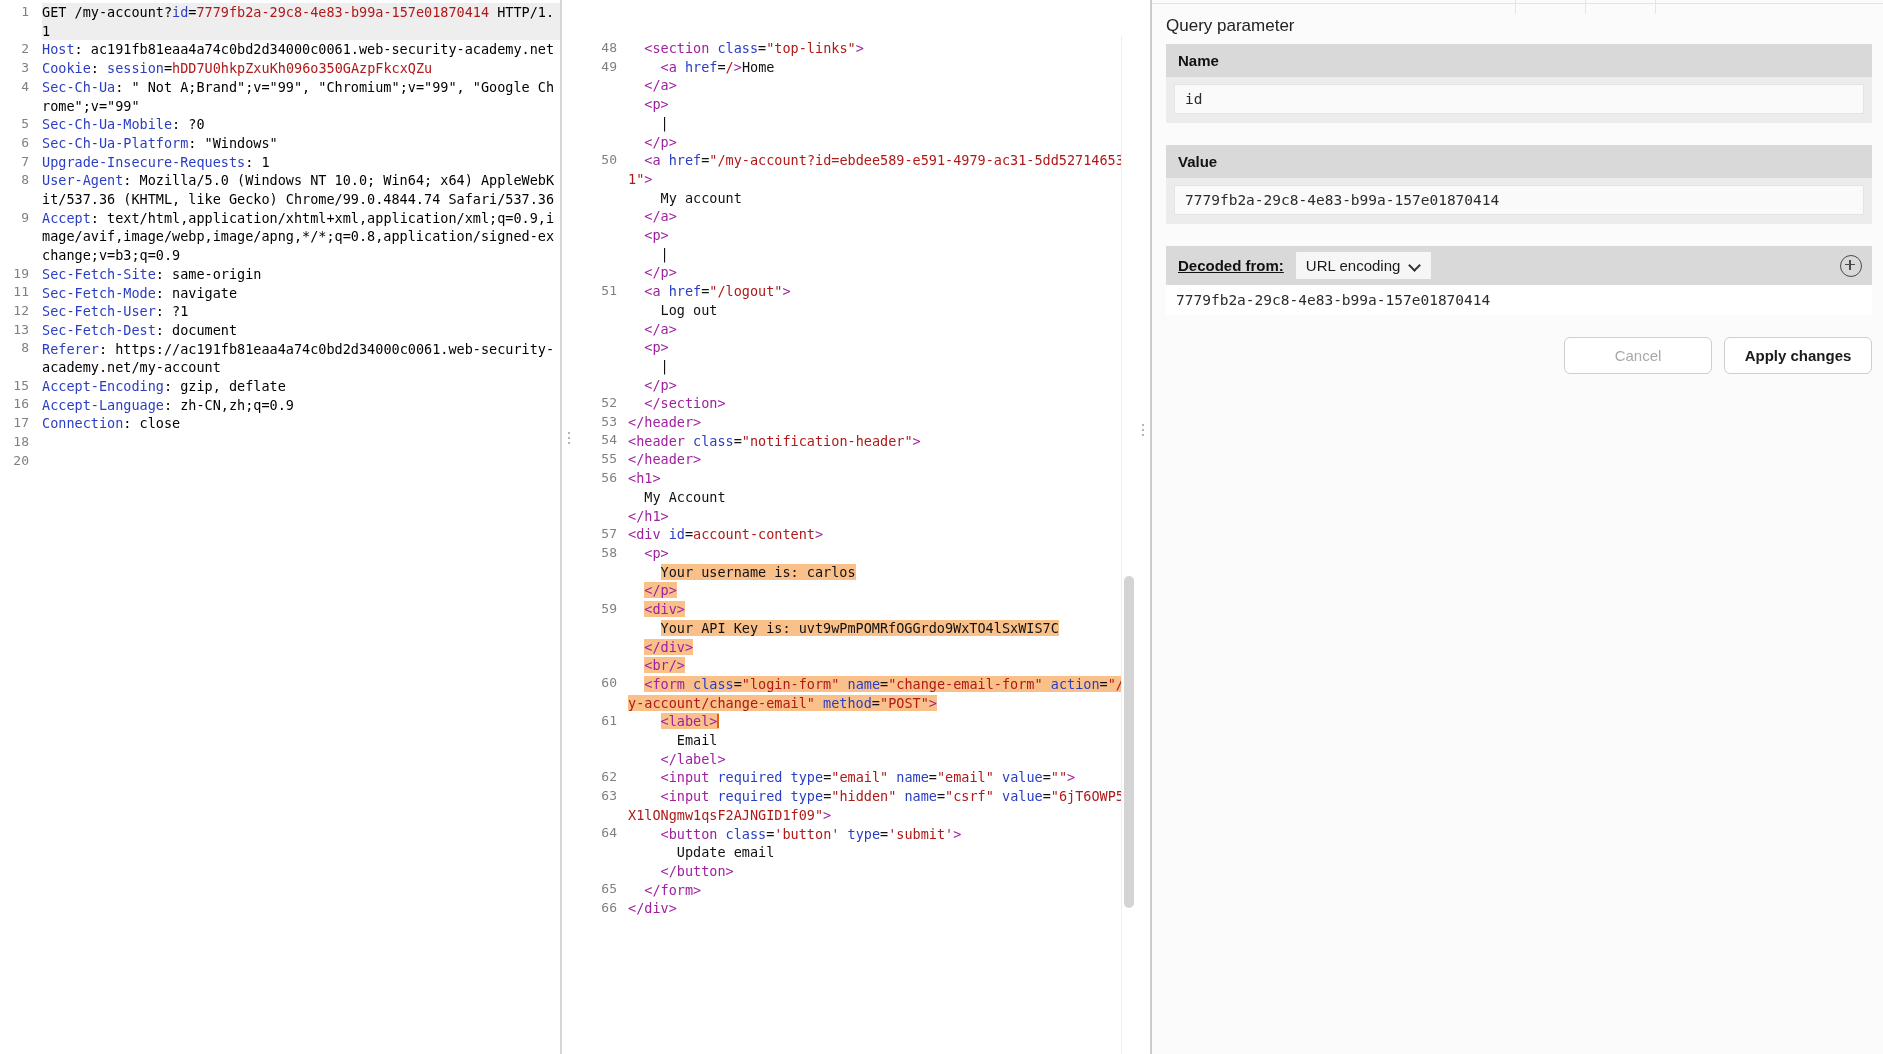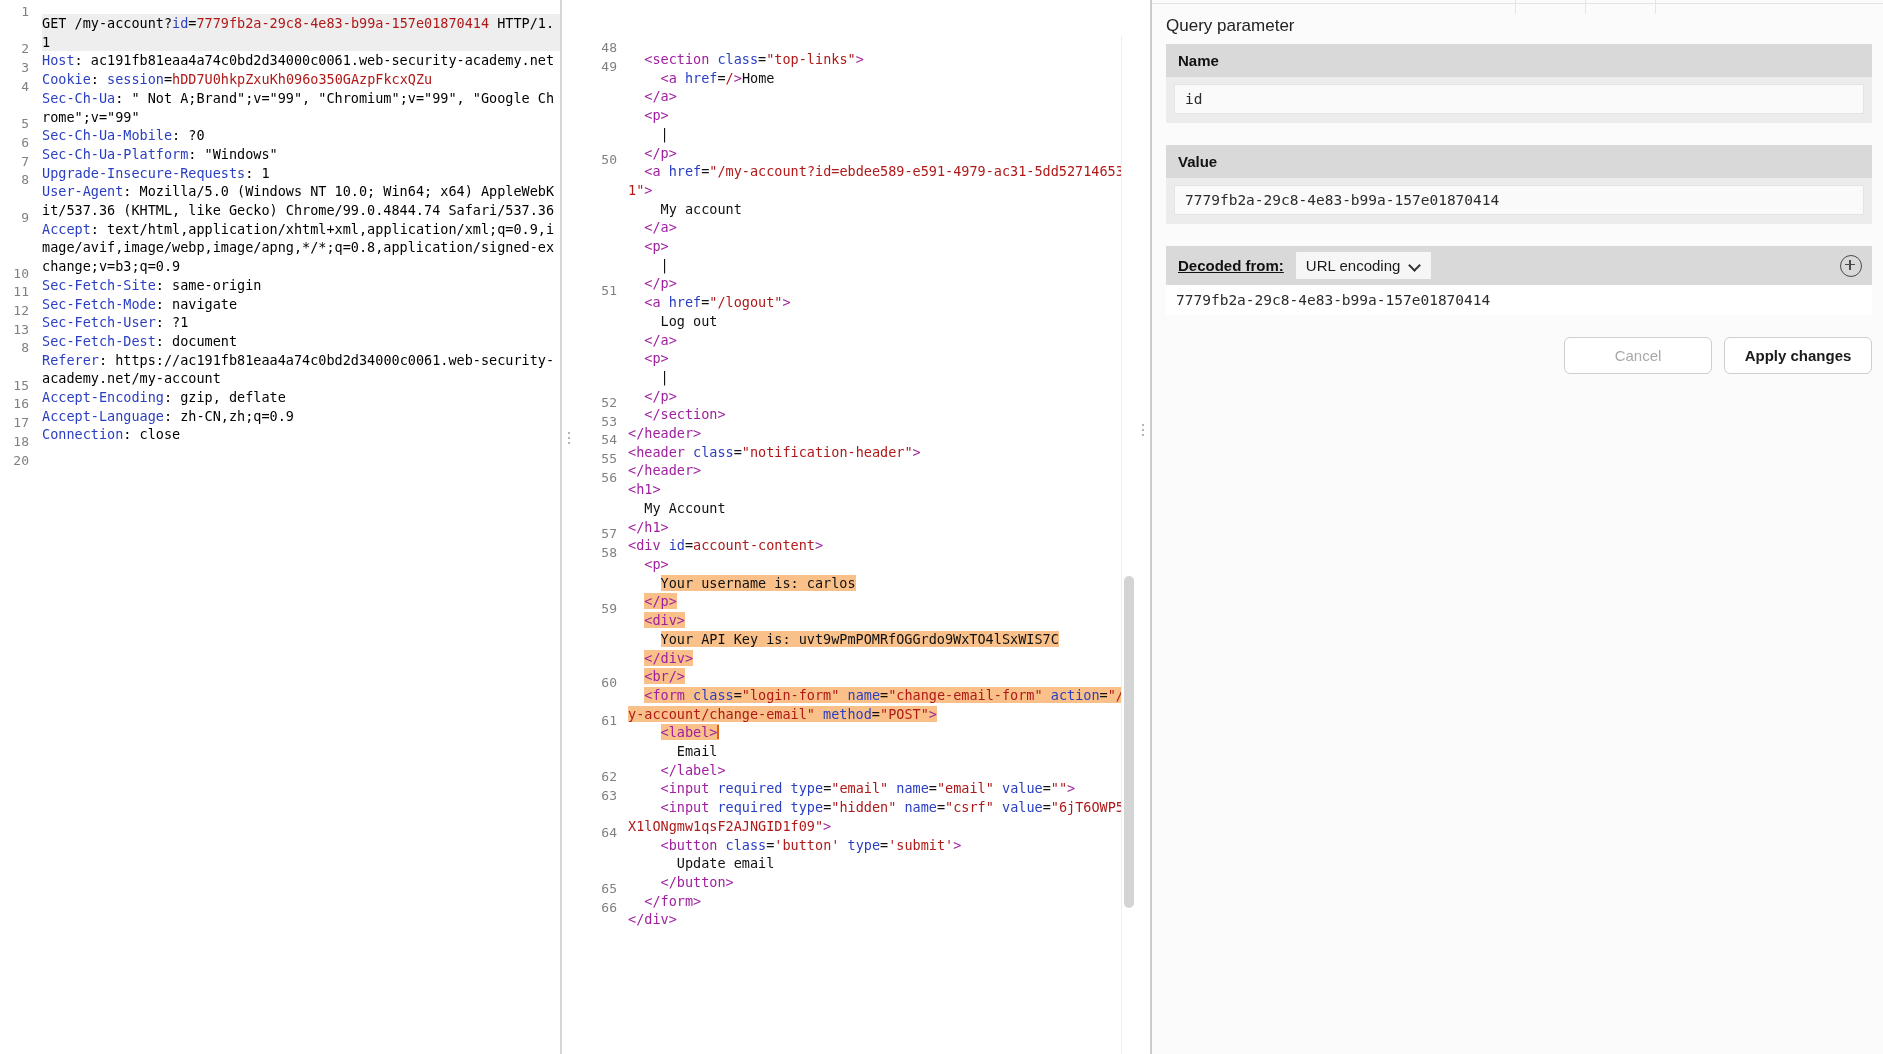--- a/index.html
+++ b/index.html
@@ -21,21 +21,21 @@
     font-size:13px;line-height:18.7px;
     color:#808080;
     user-select:none;
     box-sizing:border-box;
     padding-right:5px;
   }
   .gutter .ln{height:18.7px;}
   .gutter .ln.blank{color:transparent;}
   .code{
     flex:1 1 auto;
-    padding-top:14px;padding-left:6px;
+    padding-top:3px;padding-left:6px;
     font-family:"DejaVu Sans Mono","Liberation Mono",monospace;
     font-size:13.5px;line-height:18.7px;
     color:#000000;
     white-space:pre-wrap;
     word-break:break-all;
     box-sizing:border-box;
     overflow:hidden;
   }
   .code .row{min-height:18.7px;}
 
@@ -175,21 +175,21 @@
         <div class="ln">4</div>
         <div class="ln blank">.</div>
         <div class="ln">5</div>
         <div class="ln">6</div>
         <div class="ln">7</div>
         <div class="ln">8</div>
         <div class="ln blank">.</div>
         <div class="ln">9</div>
         <div class="ln blank">.</div>
         <div class="ln blank">.</div>
-        <div class="ln">10</div>
+        <div class="ln">19</div>
         <div class="ln">11</div>
         <div class="ln">12</div>
         <div class="ln">13</div>
         <div class="ln">8</div>
         <div class="ln blank">.</div>
         <div class="ln">15</div>
         <div class="ln">16</div>
         <div class="ln">17</div>
         <div class="ln">18</div>
         <div class="ln">20</div>

